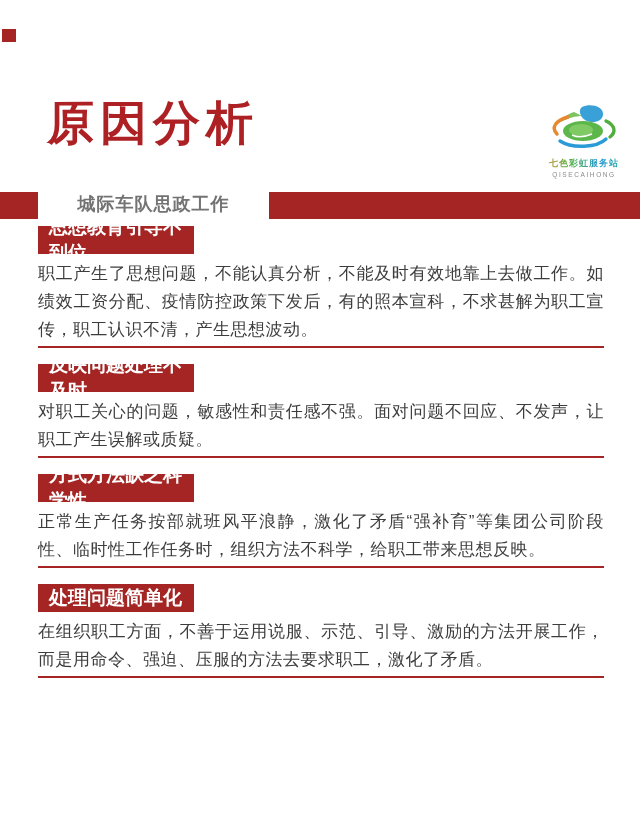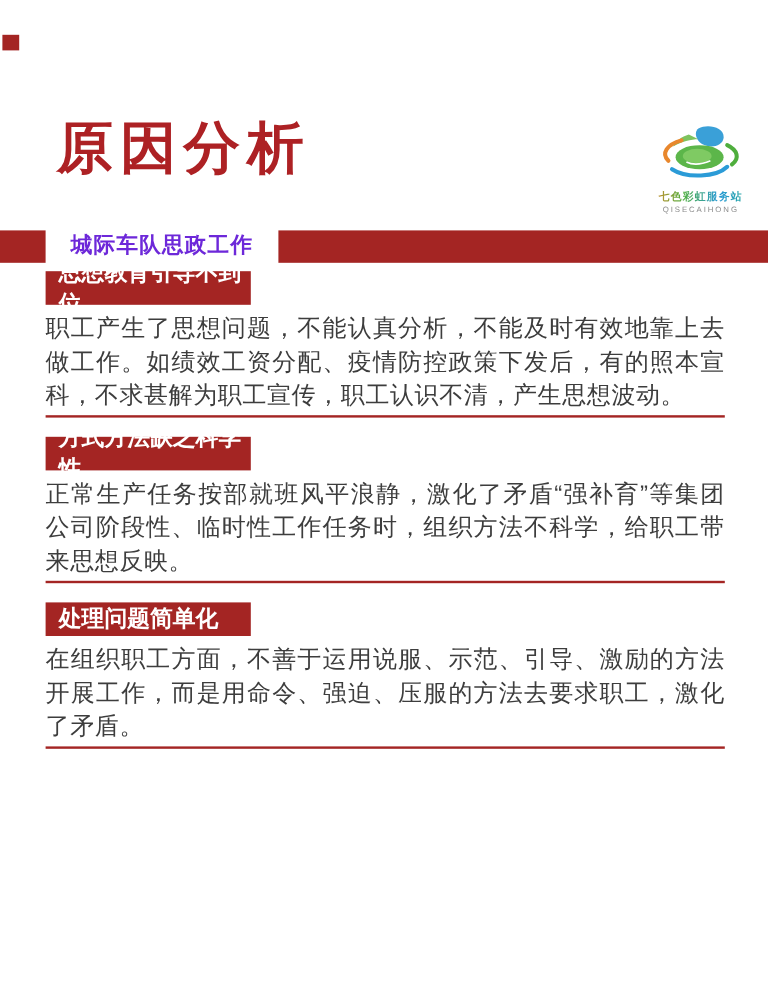--- a/index.html
+++ b/index.html
@@ -42,44 +42,44 @@
     font-size:6.5px;color:#8a8a8a;
     letter-spacing:1.6px;margin-top:1px;
   }
   
   .band{
     position:absolute;left:0;right:0;top:164px;height:27px;
     background:#a42523;
   }
   .band-label{
     position:absolute;left:38px;top:-9px;
-    width:194px;height:41px;
+    width:231px;height:41px;
     background:#ffffff;
     display:flex;align-items:center;justify-content:center;
     font-size:18px;font-weight:bold;letter-spacing:1px;
-    color:#6d28d9;
+    color:#737373;
   }
   
   .content{
     position:absolute;left:38px;top:196px;width:566px;
   }
   .chip{
     margin-top:16px;
-    width:171px;height:28px;
+    width:156px;height:28px;
     box-sizing:border-box;
     padding-left:11px;
     display:flex;align-items:center;
     background:#a42523;color:#ffffff;
     font-size:19px;font-weight:bold;
   }
   .section:first-child .chip{margin-top:2px;}
   .section:nth-child(5) .chip{letter-spacing:3px;border-radius:10px;}
   .body-text{
     margin:6px 0 0 0;
-    font-size:20px;line-height:28px;
+    font-size:17px;line-height:28px;
     letter-spacing:0.5px;
     color:#3d3d3d;
     text-align:justify;
   }
   .sep{
     border:none;margin:2px 0 0 0;
     border-top:2px solid #a42523;
   }
 </style>
 </head>
@@ -111,20 +111,25 @@
   </div>
 
   <div class="content">
 
     <div class="section">
       <div class="chip">思想教育引导不到位</div>
       <p class="body-text">职工产生了思想问题，不能认真分析，不能及时有效地靠上去做工作。如绩效工资分配、疫情防控政策下发后，有的照本宣科，不求甚解为职工宣传，职工认识不清，产生思想波动。</p>
       <hr class="sep">
     </div>
 
+    <div class="section">
+      <div class="chip">反映问题处理不及时</div>
+      <p class="body-text">对职工关心的问题，敏感性和责任感不强。面对问题不回应、不发声，让职工产生误解或质疑。</p>
+      <hr class="sep">
+    </div>
 
     <div class="section">
       <div class="chip">方式方法缺乏科学性</div>
       <p class="body-text">正常生产任务按部就班风平浪静，激化了矛盾“强补育”等集团公司阶段性、临时性工作任务时，组织方法不科学，给职工带来思想反映。</p>
       <hr class="sep">
     </div>
 
 
     <div class="section">
       <div class="chip">处理问题简单化</div>

